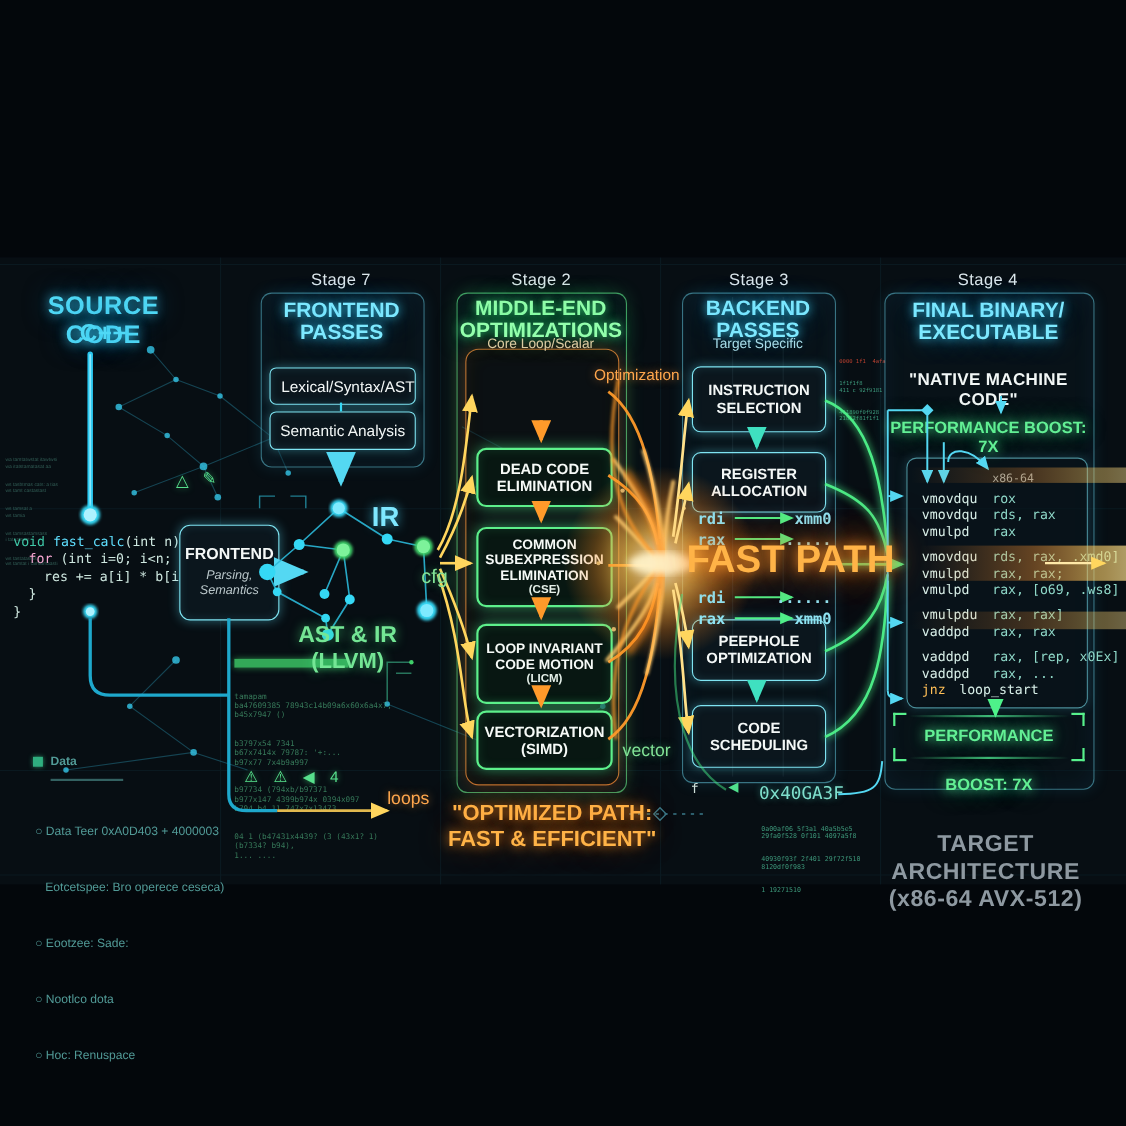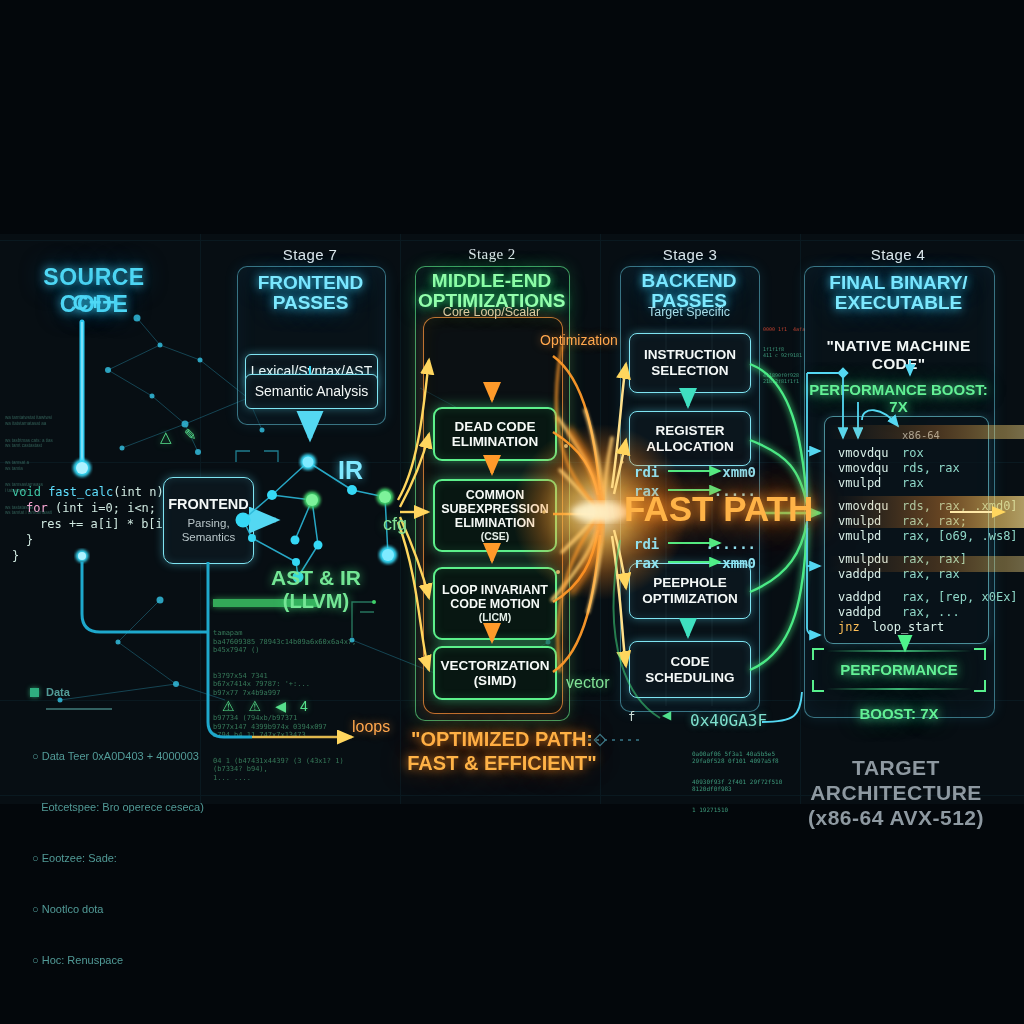--- a/index.html
+++ b/index.html
@@ -143,39 +143,39 @@
   <div class="legend" style="padding-left:2px;">
     <div>○ Data Teer 0xA0D403 + 4000003</div>
     <div>   Eotcetspee: Bro operece ceseca)</div>
     <div>○ Eootzee: Sade:</div>
     <div>○ Nootlco dota</div>
     <div>○ Hoc: Renuspace</div>
   </div>
 </div>
 
 <div class="abs ui c stage-label" style="left:270px;top:246px;width:80px;">Stage 7</div>
-<div class="abs ui c stage-label" style="left:452px;top:246px;width:80px;font-family:Liberation Serif, serif;">Stage 2</div>
+<div class="abs ui c stage-label" style="left:452px;top:246px;width:80px;">Stage 2</div>
 <div class="abs ui c stage-label" style="left:650px;top:246px;width:80px;">Stage 3</div>
 <div class="abs ui c stage-label" style="left:858px;top:246px;width:80px;">Stage 4</div>
 
 <div class="abs ui panel" style="left:237px;top:266px;width:147px;height:157px;"></div>
 <div class="abs ui c title-cyan" style="left:240px;top:273px;width:141px;">
   <div>FRONTEND</div>
       <div>PASSES</div>
 </div>
-<div class="abs ui tbox thin" style="left:245px;top:354px;width:131px;height:32px;">
+<div class="abs ui tbox thin" style="left:245px;top:334px;width:131px;height:32px;align-items:flex-end;">
       <span>Lexical/Syntax/AST</span>
     </div>
 <div class="abs ui tbox thin" style="left:245px;top:374px;width:131px;height:33px;">
       <span>Semantic Analysis</span>
     </div>
 
 <div class="abs ui tbox" style="left:163px;top:477px;width:89px;height:85px;border-radius:10px;">
   <div style="font-size:14.5px;">FRONTEND</div>
-  <div style="font-weight:normal;font-size:11.5px;color:#b9c6c9;line-height:1.25;margin-top:3px;text-align:center;">
+  <div style="font-weight:normal;font-size:11.5px;color:#b9c6c9;line-height:1.25;margin-top:3px;text-align:center;font-style:italic;">
     <div>Parsing,</div>
     <div>Semantics</div>
   </div>
 </div>
 <span class="abs ui glyph" style="left:160px;top:428px;">△</span>
 <span class="abs ui glyph" style="left:184px;top:426px;">✎</span>
 
 <div class="abs top" style="left:338px;top:456px;width:60px;font-size:25px;font-weight:bold;color:#7fe8ff;text-shadow:0 0 10px rgba(70,220,255,.8);">IR</div>
 <div class="abs top astlabel c" style="left:246px;top:566px;width:140px;font-size:21px;">AST &amp; IR</div>
 <div class="abs top astlabel c" style="left:246px;top:590px;width:140px;font-size:20px;">(LLVM)</div>

